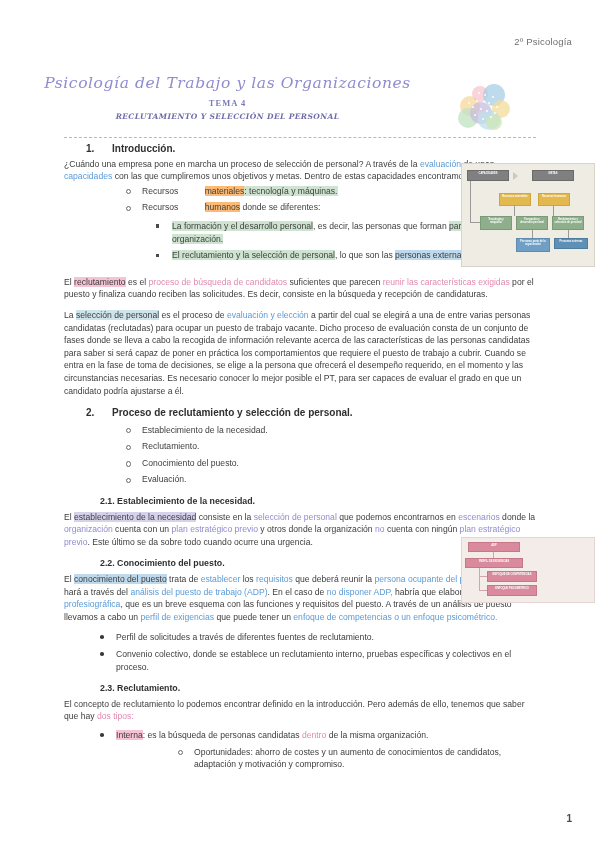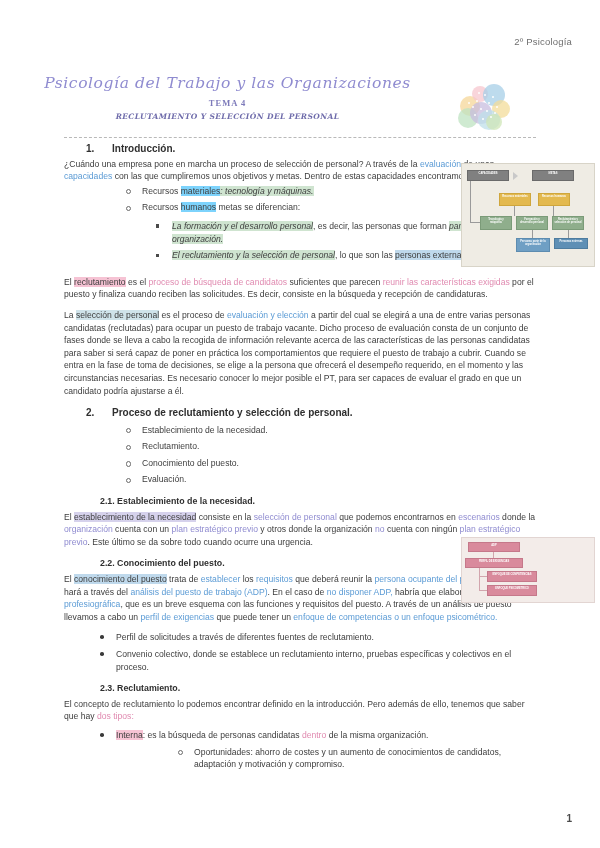--- a/index.html
+++ b/index.html
@@ -164,22 +164,22 @@
     border-radius: 50%;
     background: #3a3a3a;
   }
   ul.nested-o { margin-top: 4px; margin-bottom: 0; }
   ul.nested-o > li { padding-left: 78px; }
 
   
   .blue  { color: #5b9bd5; }
   .pink  { color: #e08ab0; }
   .purp  { color: #8f8bd0; }
-  .hl-orange { background: #7dd3fc; }
-  .hl-green  { background: #cfe4d0; font-style: italic; }
+  .hl-orange { background: #fdba74; margin-left: 24px; }
+  .hl-green  { background: #cfe4d0; }
   .hl-blue   { background: #bfd9ec; }
   .hl-pink   { background: #f6c3d4; }
   .hl-lav    { background: #d6d2ec; }
   .hl-teal   { background: #cfe3ea; }
 
   
   .fig {
     position: absolute;
     background: #efece4;
     border: 1px solid #d8d4c8;
@@ -270,21 +270,21 @@
   <div class="content">
 
     <div class="h-num">
       <span class="n">1.</span><span>Introducción.</span>
     </div>
 
     <p class="tight"><span>¿Cuándo una empresa pone en marcha un proceso de selección de personal? A través de la </span><span class="blue">evaluación</span><span> de unas </span><span class="blue">capacidades</span><span> con las que cumpliremos unos objetivos y metas. Dentro de estas capacidades encontramos:</span></p>
 
     <ul class="lvl-o">
       <li><span>Recursos </span><span class="hl-orange">materiales</span><span class="hl-green">: tecnología y máquinas.</span></li>
-      <li><span>Recursos </span><span class="hl-orange">humanos</span><span> metas se diferencian:</span></li>
+      <li><span>Recursos </span><span class="hl-orange">humanos</span><span> donde se diferentes:</span></li>
     </ul>
 
     <ul class="lvl-sq">
       <li><span class="hl-green">La formación y el desarrollo personal</span><span>, es decir, las personas que forman </span><span class="hl-green">parte de la organización.</span></li>
       <li><span class="hl-green">El reclutamiento y la selección de personal</span><span>, lo que son las </span><span class="hl-blue">personas externas.</span></li>
     </ul>
 
     <p style="margin-top:14px;"><span>El </span><span class="hl-pink">reclutamiento</span><span> es el </span><span class="pink">proceso de búsqueda de candidatos</span><span> suficientes que parecen </span><span class="pink">reunir las características exigidas</span><span> por el puesto y finaliza cuando reciben las solicitudes. Es decir, consiste en la búsqueda y recepción de candidaturas.</span></p>
 
     <p><span>La </span><span class="hl-teal">selección de personal</span><span> es el proceso de </span><span class="blue">evaluación y elección</span><span> a partir del cual se elegirá a una de entre varias personas candidatas (reclutadas) para ocupar un puesto de trabajo vacante. Dicho proceso de evaluación consta de un conjunto de fases donde se lleva a cabo la recogida de información relevante acerca de las características de las personas candidatas para saber si será capaz de poner en práctica los comportamientos que requiere el puesto de trabajo a cubrir. Cuando se entra en la fase de toma de decisiones, se elige a la persona que ofrecerá el desempeño requerido, en el momento y las circunstancias necesarias. Es necesario conocer lo mejor posible el PT, para ser capaces de evaluar el grado en que un candidato podría ajustarse a él.</span></p>

